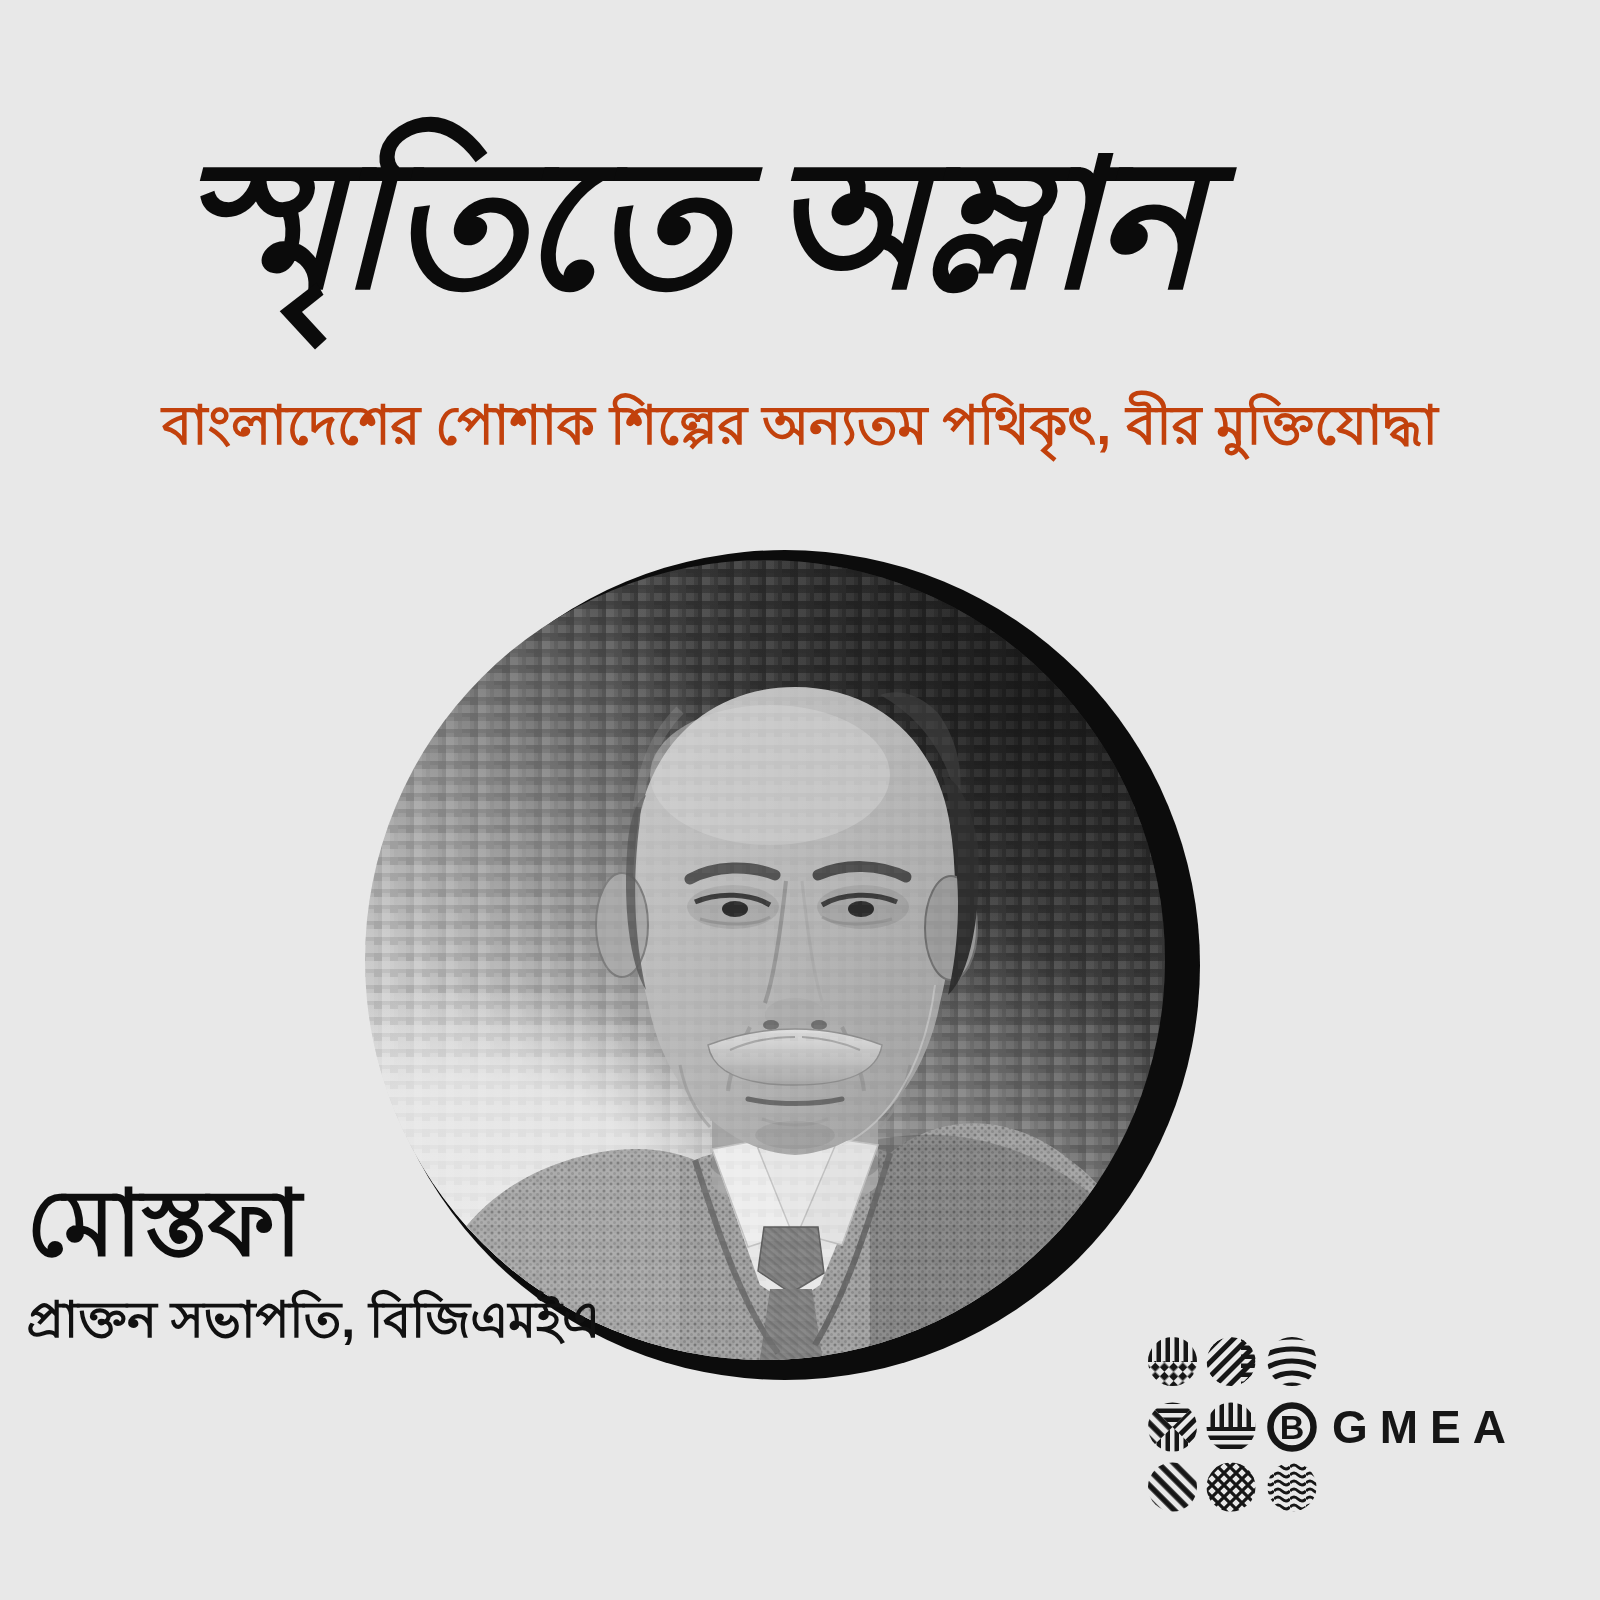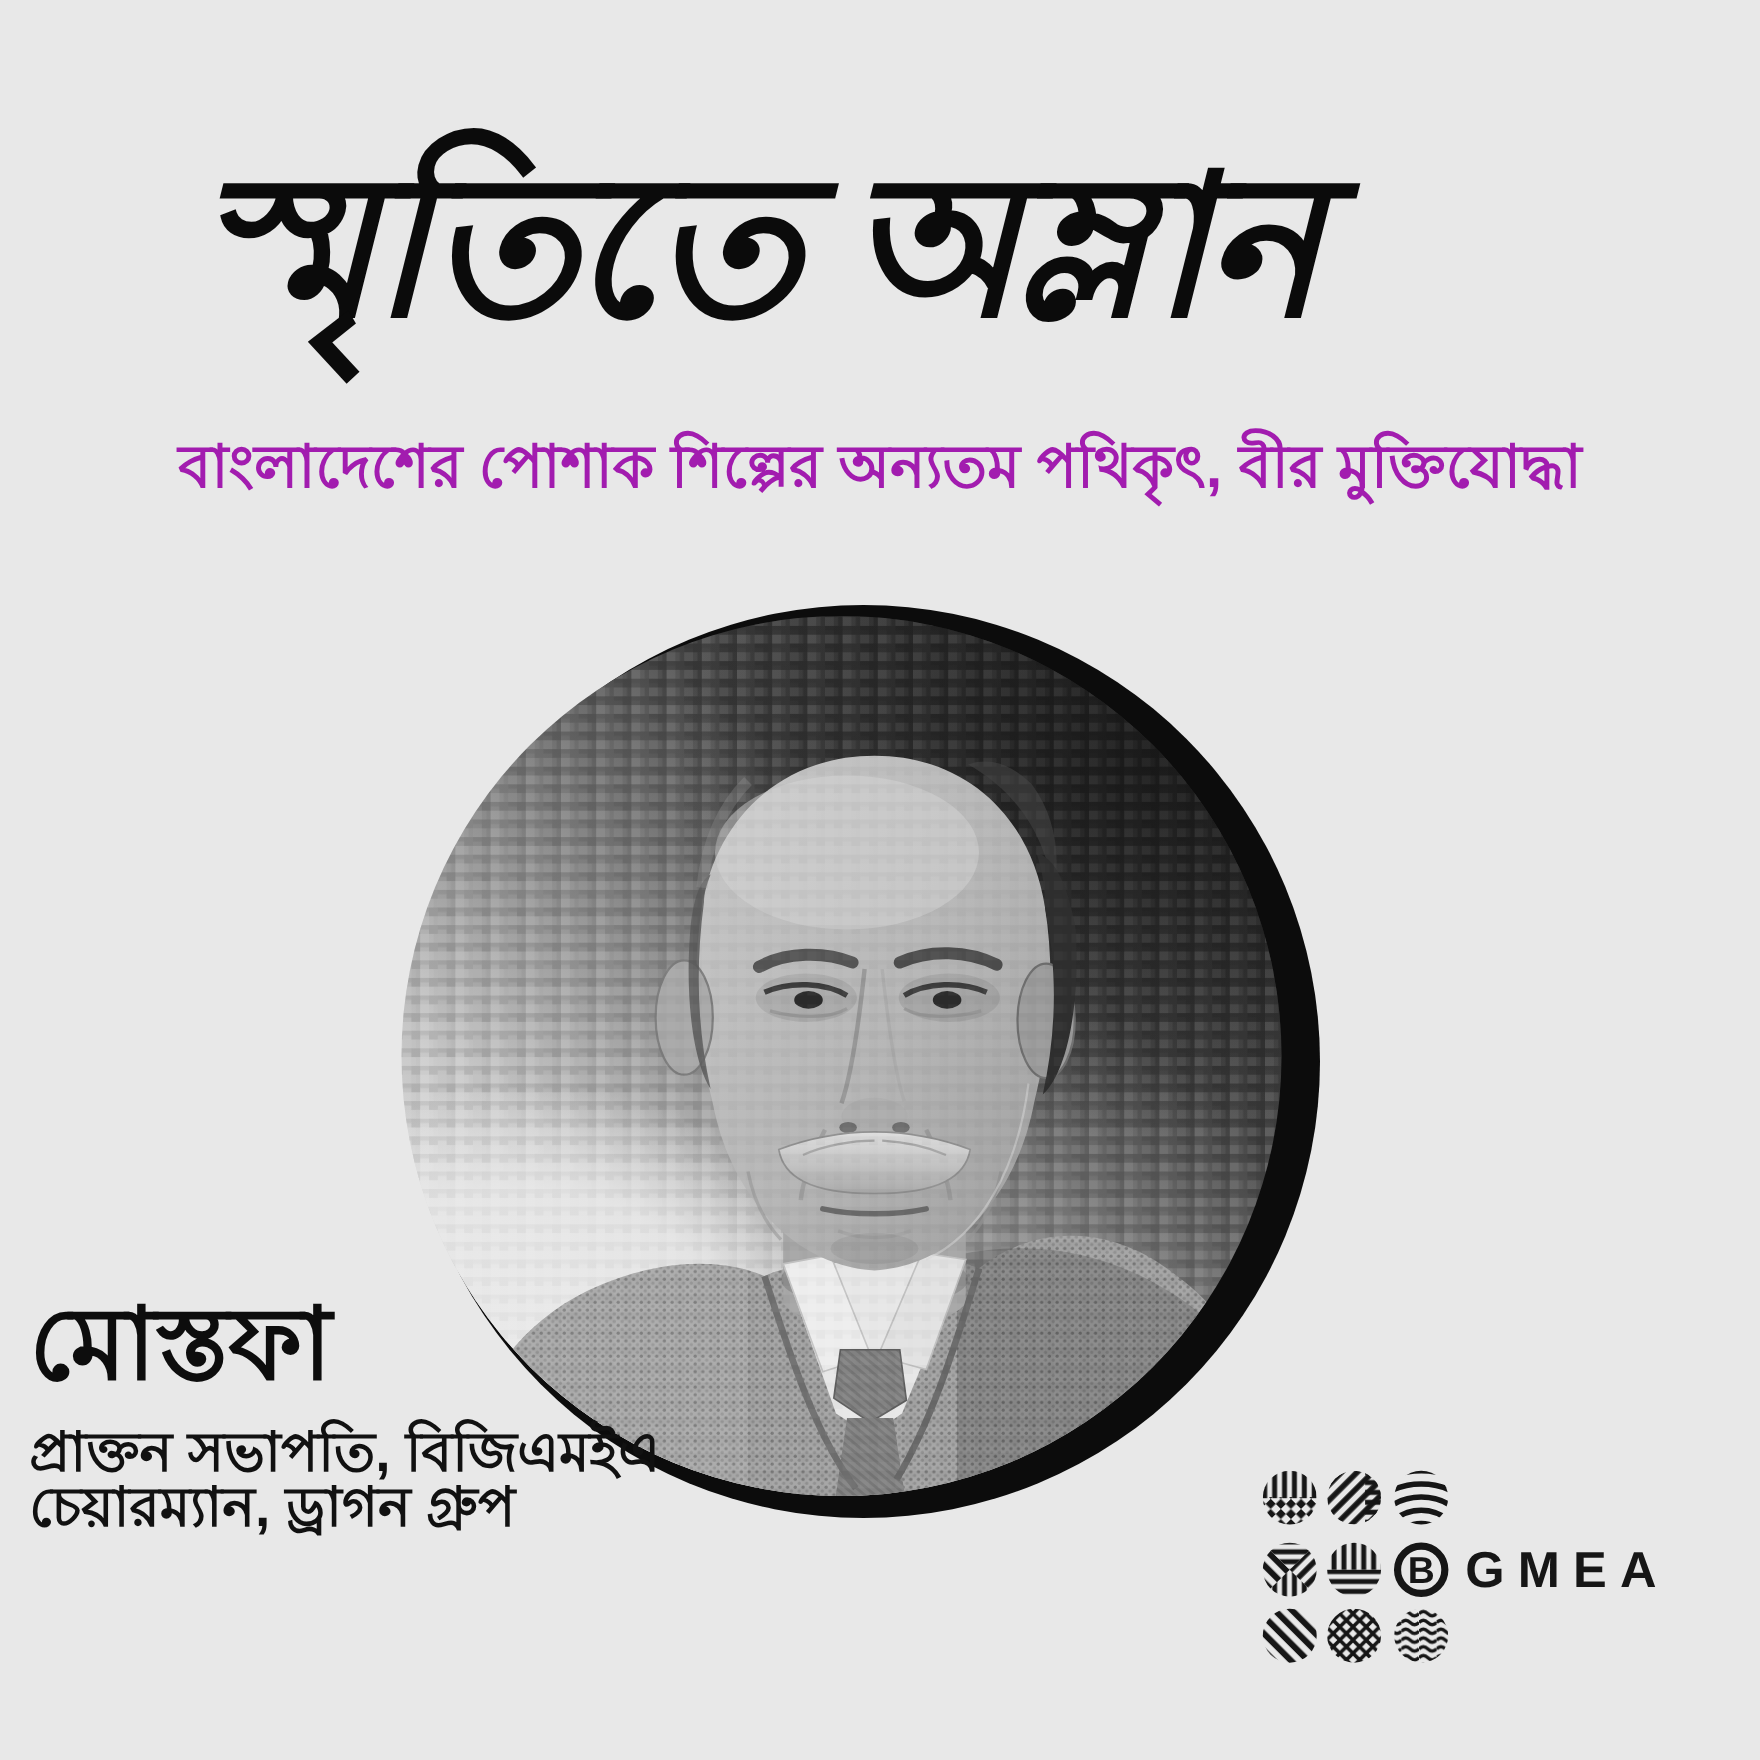--- a/index.html
+++ b/index.html
@@ -10,21 +10,21 @@
   }
   .title{
     position:absolute;top:70px;left:0;width:1376px;height:320px;
     text-align:center;line-height:310px;
     font-size:180px;font-weight:800;font-style:italic;
     color:#0b0b0b;letter-spacing:-4px;white-space:nowrap;
   }
   .subtitle{
     position:absolute;top:385px;left:0;width:1600px;
     text-align:center;line-height:80px;
-    font-size:54px;font-weight:700;color:#a21caf;white-space:nowrap;
+    font-size:54px;font-weight:700;color:#c2410c;white-space:nowrap;
   }
   .photo-wrap{position:absolute;left:350px;top:545px;width:860px;height:860px;}
   .name-block{
     position:absolute;top:1176px;right:1000px;text-align:left;z-index:5;
   }
   .name-big{
     font-size:92px;line-height:94px;font-weight:800;color:#0d0d0d;white-space:nowrap;
   }
   .name-role{
     font-size:50px;line-height:50px;font-weight:700;color:#111111;white-space:nowrap;
@@ -168,21 +168,20 @@
         <path d="M 585,440 C 575,520 540,578 492,600" fill="none" stroke="#d8d8d8" stroke-width="2" opacity="0.5"></path>
 
         <rect x="0" y="0" width="860" height="860" fill="url(#m16)" opacity="0.35"></rect>
       </g>
     </svg>
   </div>
 
   <div class="name-block">
     <div class="name-big">মোস্তফা</div>
     <div class="name-role role-gap">প্রাক্তন সভাপতি, বিজিএমইএ</div>
-    <div class="name-role">চেয়ারম্যান, ড্রাগন গ্রুপ</div>
   </div>
 
   <div class="logo-wrap">
     <svg width="390" height="180" viewBox="0 0 390 180" role="img" aria-label="BGMEA logo">
       <defs>
         <pattern id="pv" width="9" height="9" patternUnits="userSpaceOnUse">
           <rect x="1.5" width="4.5" height="9" fill="#161616"></rect>
         </pattern>
         <pattern id="ph" width="9" height="9" patternUnits="userSpaceOnUse">
           <rect y="1.5" width="9" height="4.5" fill="#161616"></rect>

